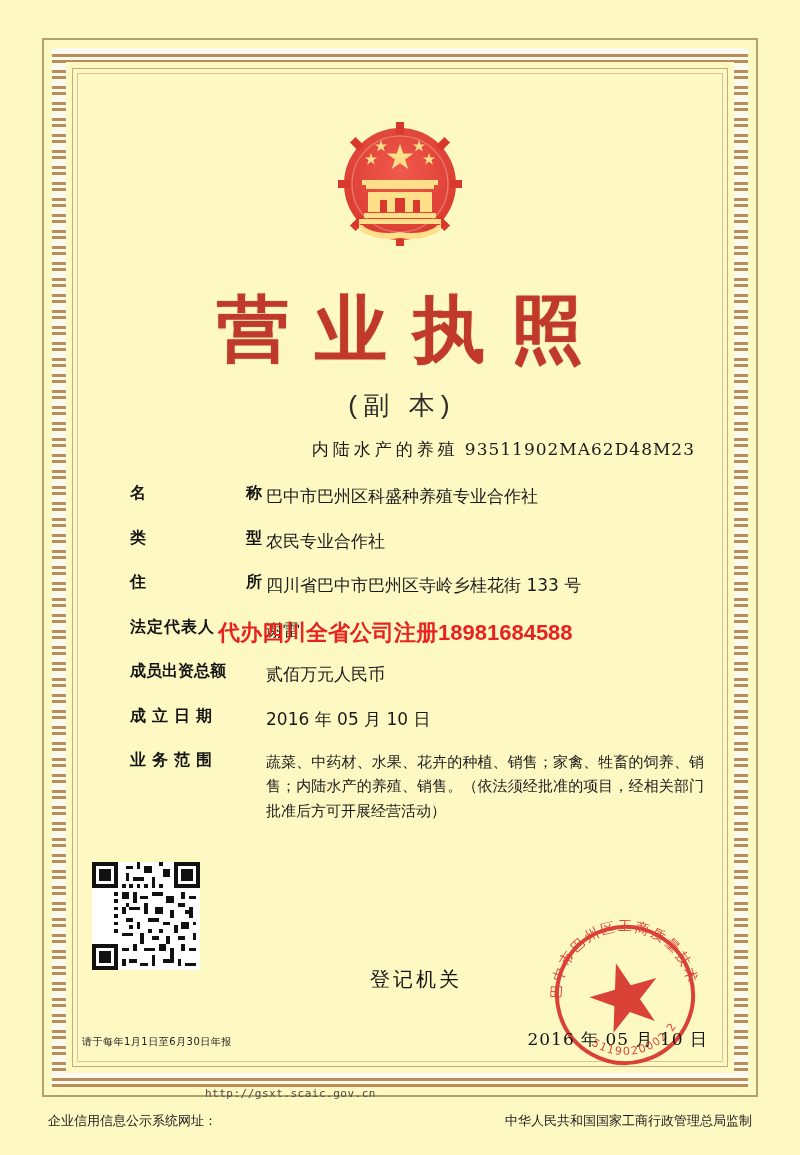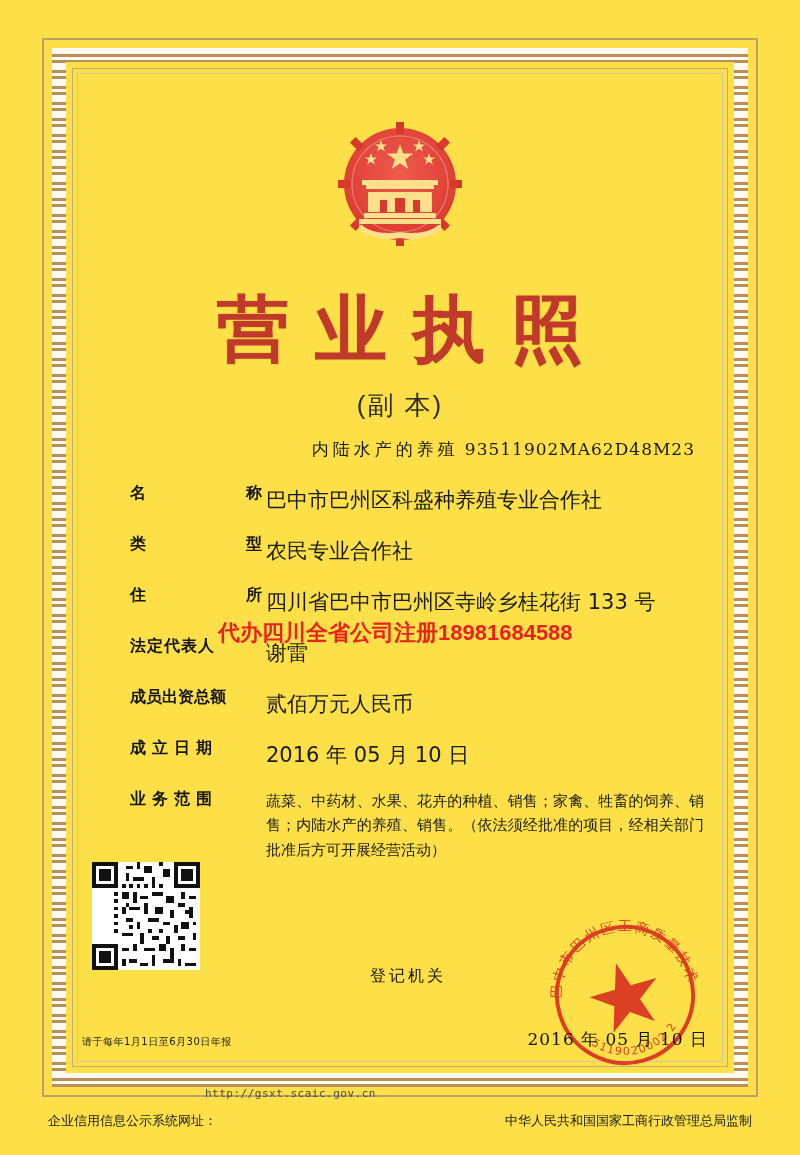--- a/index.html
+++ b/index.html
@@ -11,21 +11,21 @@
     width: 800px;
     height: 1155px;
     font-family: "Liberation Sans", sans-serif;
     position: relative;
     overflow: hidden;
   }
 
   .page {
     position: absolute;
     inset: 0;
-    background: #fde047;
+    background: #fef9c3;
   }
 
   
   .frame-outer {
     position: absolute;
     left: 42px; top: 38px; right: 42px; bottom: 58px;
     border: 2px solid #b9a06a;
   }
   .frame-greek {
     position: absolute;
@@ -89,21 +89,21 @@
     text-indent: 26px;
     color: #c0392b;
     -webkit-text-stroke: 0px;
     text-shadow: 0 0 1px #a52a1c;
   }
   .doc-subtitle {
     position: absolute;
     left: 0; right: 0;
     top: 388px;
     text-align: center;
-    font-family: Liberation Sans, sans-serif;
+    font-family: Liberation Mono, monospace;
     font-size: 26px;
     color: #2e2b28;
     letter-spacing: 2px;
   }
 
   .credit-code {
     position: absolute;
     right: 105px;
     top: 438px;
     font-family: "DejaVu Serif", "Liberation Serif", serif;
@@ -130,21 +130,21 @@
     flex: 0 0 132px;
     font-family: "DejaVu Sans", sans-serif;
     font-size: 16px;
     font-weight: bold;
     color: #141414;
     display: flex;
     justify-content: space-between;
   }
   .row .val {
     font-family: "DejaVu Sans", sans-serif;
-    font-size: 21px;
+    font-size: 17px;
     color: #1a1a1a;
     line-height: 1.62;
     padding-left: 4px;
   }
   .row .val.small { font-size: 15px; }
 
   
   .watermark {
     position: absolute;
     left: 218px;
@@ -165,21 +165,21 @@
     width: 108px;
     height: 108px;
   }
 
   
   .reg-authority {
     position: absolute;
     left: 370px;
     top: 966px;
     font-family: "DejaVu Sans", sans-serif;
-    font-size: 16px;
+    font-size: 20px;
     letter-spacing: 3px;
     color: #141414;
   }
   .issue-date {
     position: absolute;
     right: 92px;
     top: 1028px;
     font-family: "DejaVu Serif", "Liberation Serif", serif;
     font-size: 17px;
     color: #141414;

